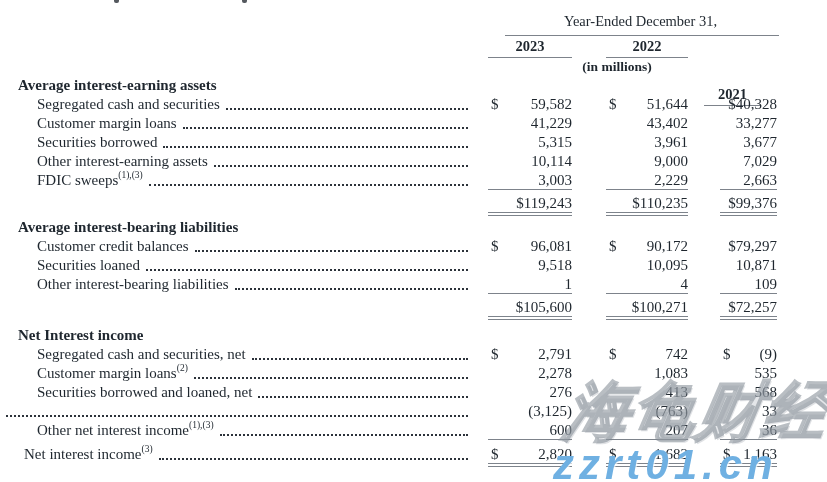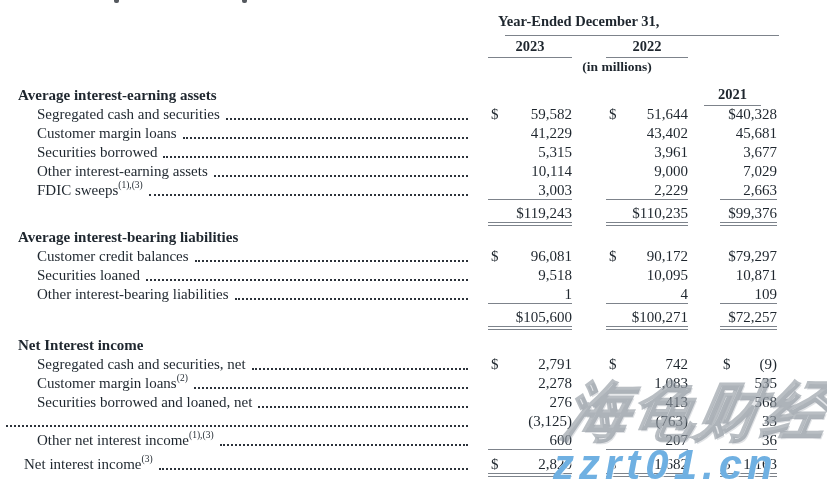--- a/index.html
+++ b/index.html
@@ -9,31 +9,31 @@
     font-family:"Liberation Serif","DejaVu Serif",serif;
     font-size:15px;
   }
   #canvas{position:absolute;inset:0;}
 
   
   .frag{position:absolute;top:0;height:3px;width:5px;background:#55595f;border-radius:0 0 2px 2px;}
   #frag1{left:114px;} #frag2{left:242px;}
 
   
-  .hdr-title{position:absolute;left:498px;top:13px;width:285px;text-align:left;
-    font-weight:bold;font-size:14.5px;white-space:nowrap;}
+  .hdr-title{position:absolute;left:498px;top:13px;width:285px;text-align:center;
+    font-weight:normal;font-size:14.5px;white-space:nowrap;}
   .hdr-rule{position:absolute;left:505px;top:35px;width:274px;border-top:1.5px solid #7d838b;}
   .hdr-year{position:absolute;top:38px;font-weight:bold;font-size:14.5px;text-align:center;
     border-bottom:1.5px solid #7d838b;padding-bottom:2px;}
   #y1{left:488px;width:84px;} #y2{left:606px;width:82px;} #y3{left:704px;width:57px;margin-top:48px;}
   .hdr-units{position:absolute;left:532px;top:59px;width:170px;text-align:center;
     font-weight:bold;font-size:13.5px;white-space:nowrap;}
 
   
-  .tbl{position:absolute;left:0;top:86px;width:727px;}
+  .tbl{position:absolute;left:0;top:76px;width:727px;}
   .row{position:relative;height:19px;}
   .lblwrap{position:absolute;left:0;top:0;width:470px;height:19px;display:flex;align-items:baseline;}
   .lbl{white-space:nowrap;line-height:19px;}
   .indent-0 .lbl{padding-left:18px;font-weight:bold;}
   .indent-1 .lbl{padding-left:37px;}
   .indent-2 .lbl{padding-left:24px;}
   sup.fn{font-size:9.5px;line-height:0;position:relative;top:-1px;}
   .leader{flex:1 1 auto;border-bottom:2px dotted #2c323a;margin:0 2px 4px 6px;height:0;align-self:flex-end;}
 
   .cell{position:absolute;top:0;height:19px;line-height:19px;display:flex;
@@ -115,21 +115,21 @@
       <span class="cell c1">
           <span class="d"></span>
           <span class="v">41,229</span>
         </span>
       <span class="cell c2">
           <span class="d"></span>
           <span class="v">43,402</span>
         </span>
       <span class="cell c3">
           <span class="d"></span>
-          <span class="v">45,681</span>
+          <span class="v">33,277</span>
         </span>
     </div>
 
     <div class="row item">
       <div class="lblwrap indent-1">
           <span class="lbl"><span>Securities borrowed</span><sup class="fn"></sup></span>
           <span class="leader"></span>
         </div>
       <span class="cell c1">
           <span class="d"></span>

